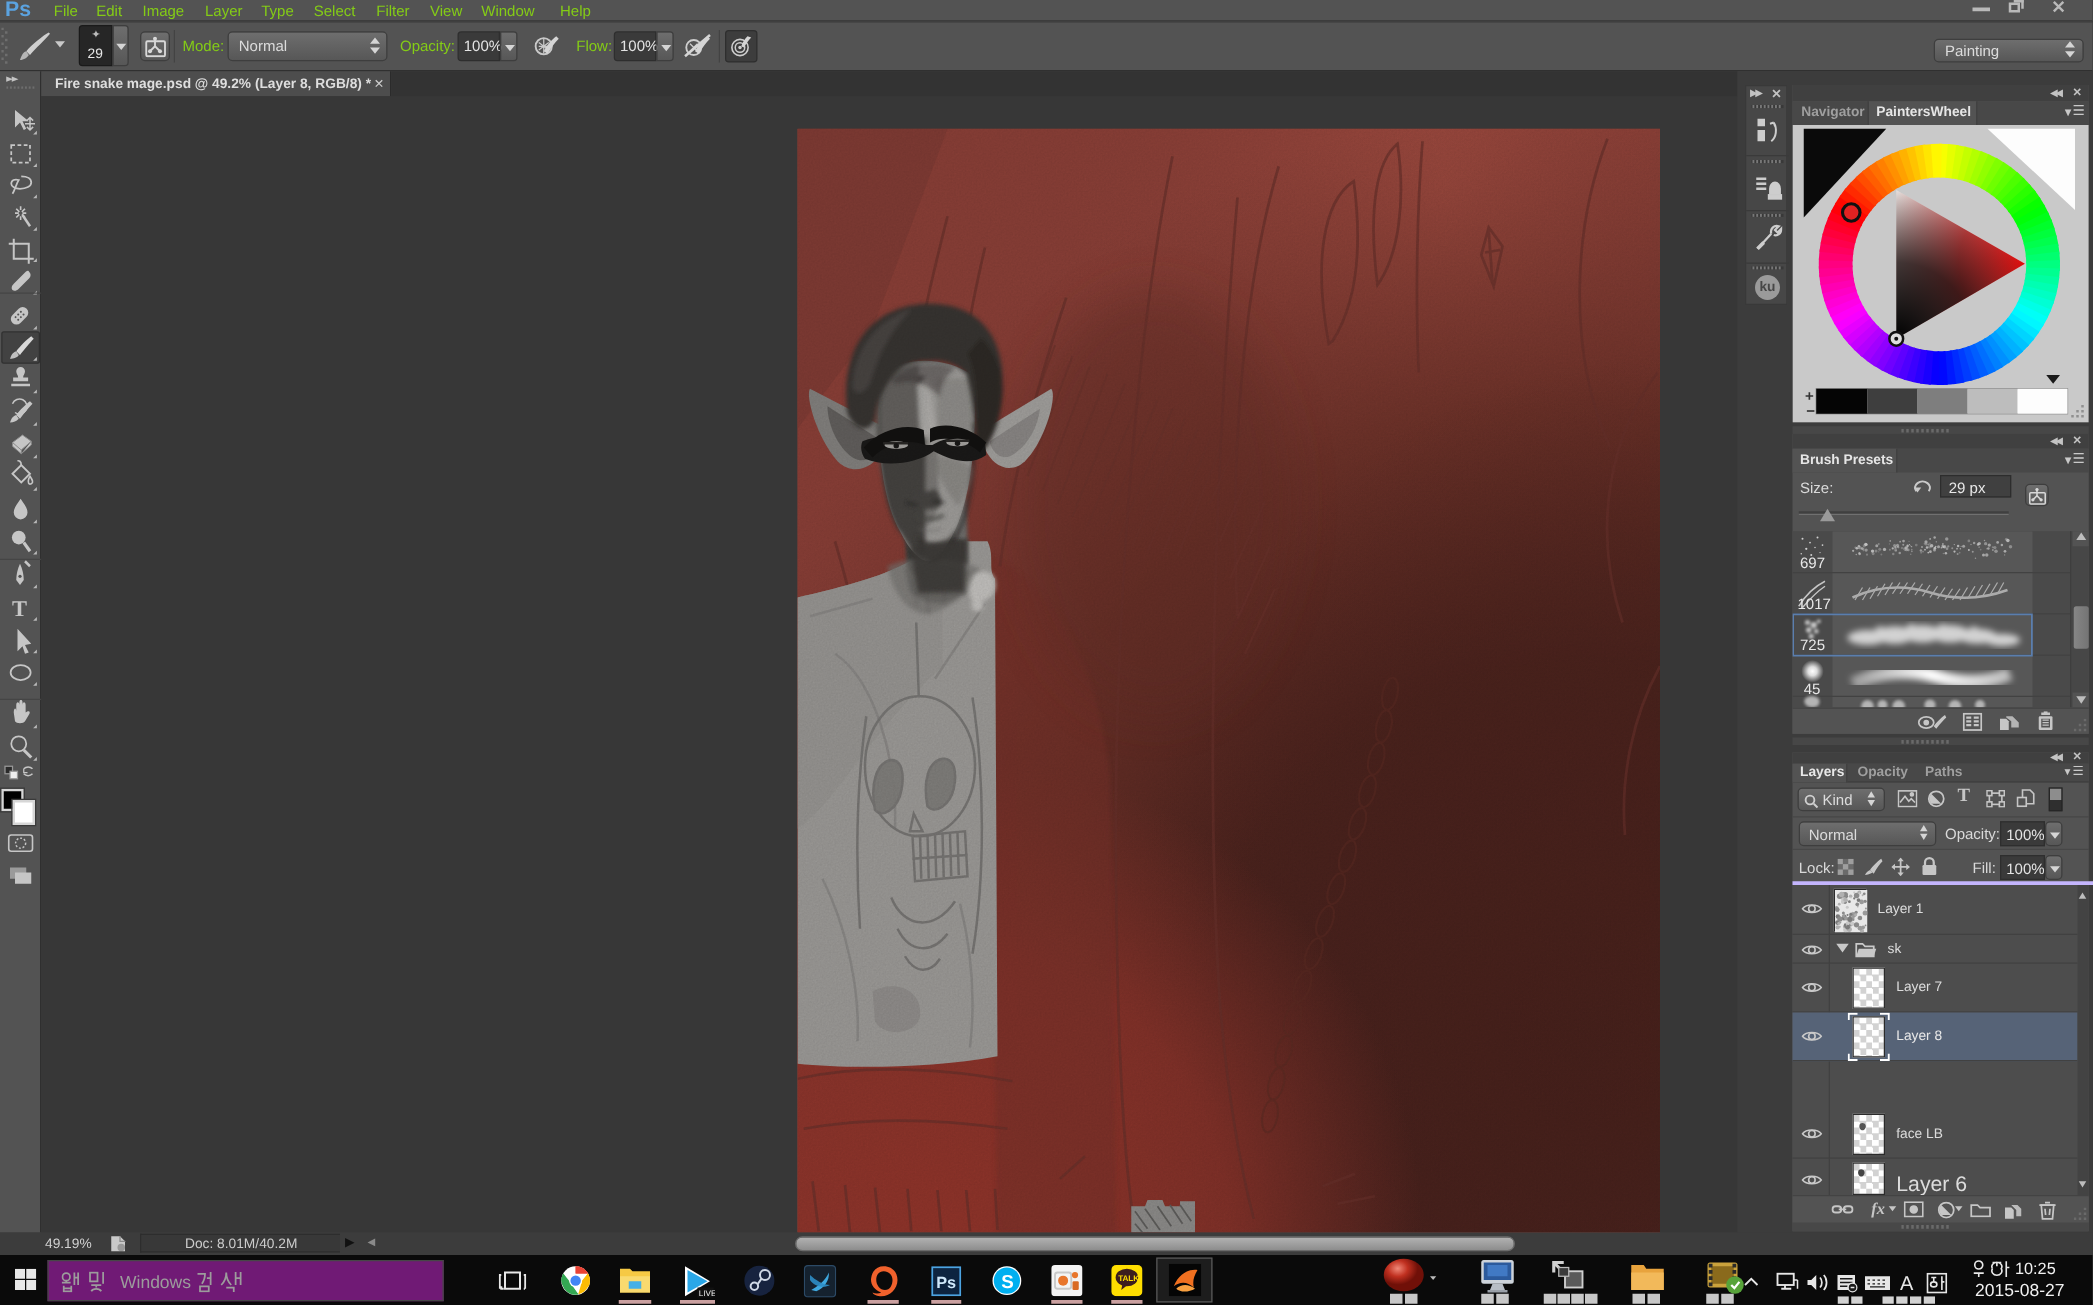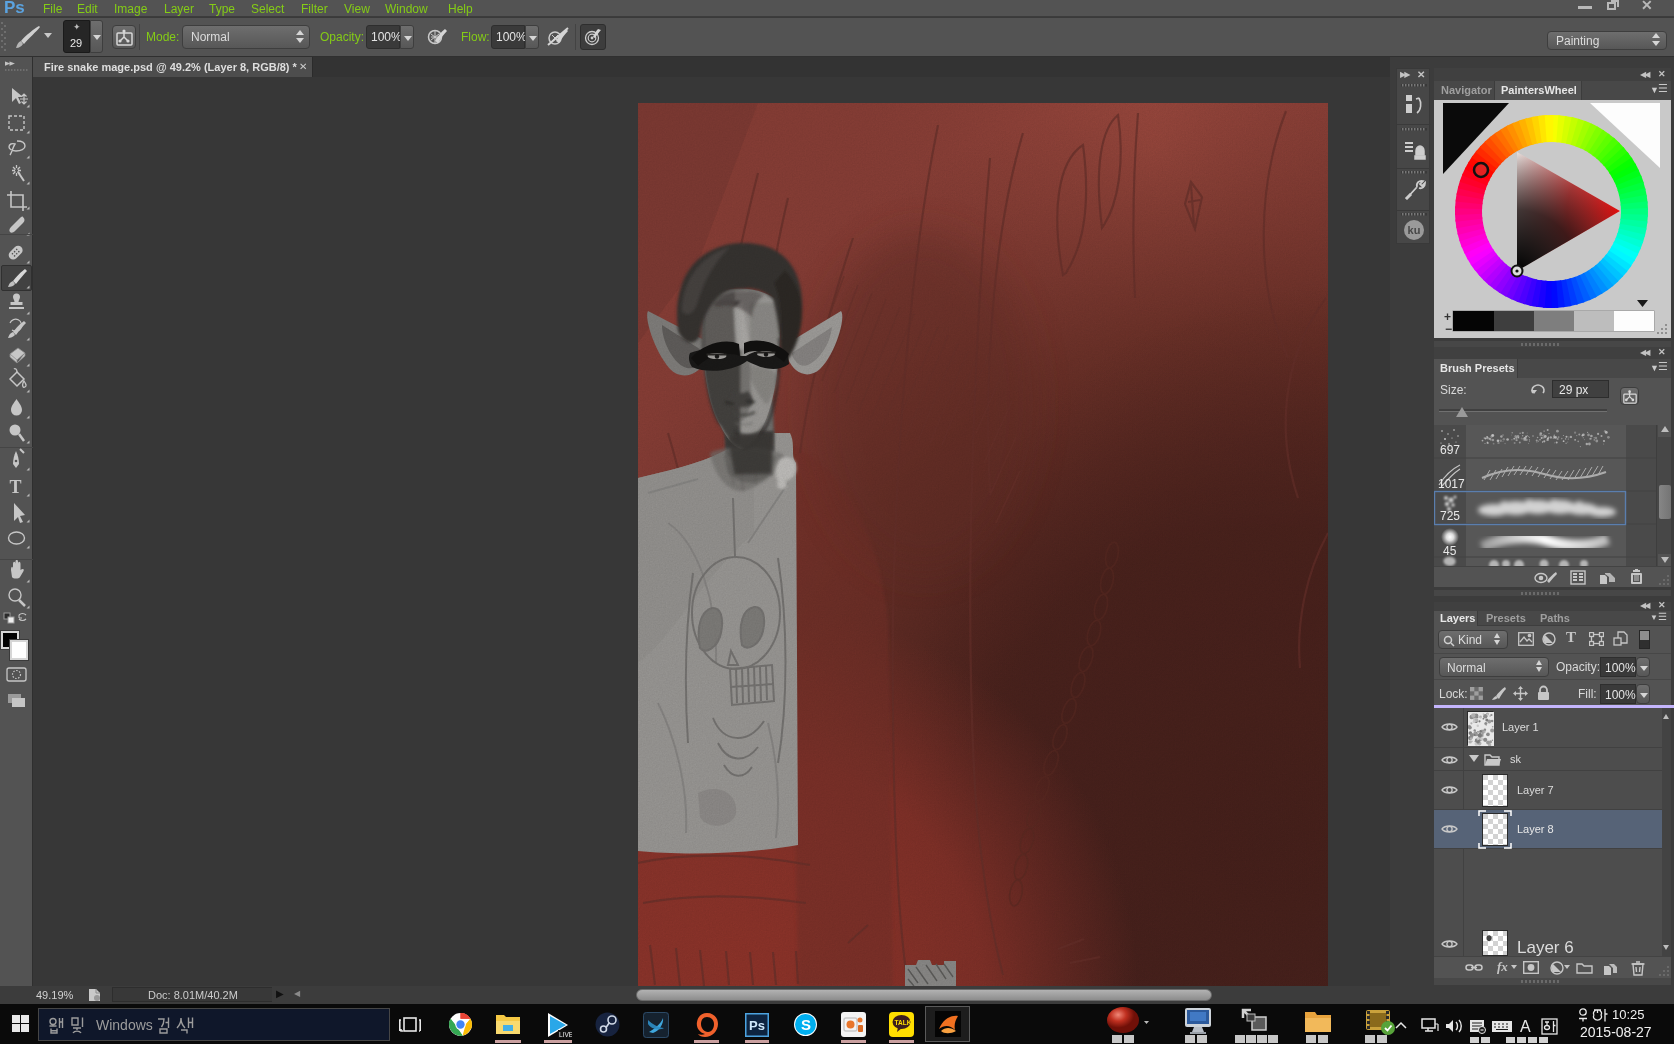--- a/index.html
+++ b/index.html
@@ -1001,21 +1001,21 @@
 
   <div class="abs" style="left:44px;top:545px;width:237px;height:383px;background:#535353;">
     <div class="abs" style="left:0;top:0;width:237px;height:9px;background:#404040;">
       <span class="abs" style="left:206px;top:-1px;color:#c3c3c3;font-size:8px;letter-spacing:-2px;">◀◀</span>
       <span class="abs" style="left:224px;top:-2px;color:#c3c3c3;font-size:9px;font-weight:bold;">✕</span>
     </div>
     <div class="abs" style="left:0;top:9px;width:237px;height:15px;background:#484848;border-bottom:1px solid #3e3e3e;">
       <div class="abs" style="left:0;top:0;width:44px;height:15px;background:#535353;border-right:1px solid #3c3c3c;">
         <span class="abs" style="left:6px;top:1px;font-size:11px;font-weight:bold;color:#e8e8e8;">Layers</span>
       </div>
-      <span class="abs" style="left:52px;top:1px;font-size:11px;font-weight:bold;color:#9f9f9f;">Presets</span>
+      <span class="abs" style="left:52px;top:1px;font-size:11px;font-weight:bold;color:#9f9f9f;">Opacity</span>
       <span class="abs" style="left:106px;top:1px;font-size:11px;font-weight:bold;color:#9f9f9f;">Paths</span>
       <span class="abs" style="left:216px;top:2px;color:#c9c9c9;font-size:8px;">▼</span>
       <span class="abs" style="left:224px;top:0px;color:#c9c9c9;font-size:10px;">☰</span>
     </div>
 
     <div class="abs" style="left:0;top:24px;width:237px;height:28px;border-bottom:1px solid #474747;">
       <div class="abs dd" style="left:4px;top:4px;width:70px;height:19px;">
         <svg class="abs" style="left:4px;top:4px;" width="12" height="12" viewBox="0 0 12 12" fill="none" stroke="#cfcfcf" stroke-width="1.5">
             <circle cx="5" cy="5" r="3.5"></circle>
             <path d="M8 8 L11 11"></path>
@@ -1232,20 +1232,31 @@
             <circle cx="8.5" cy="6" r="2.6" fill="none" stroke="#c9c9c9" stroke-width="1.3"></circle>
           </svg>
         <div class="abs chk" style="left:48px;top:3px;width:26px;height:33px;"></div>
         <svg class="abs" style="left:44px;top:0px;" width="34" height="39" fill="none" stroke="#fff" stroke-width="1.5">
             <path d="M1 6 L1 1 L8 1 M26 1 L33 1 L33 6 M33 33 L33 38 L26 38 M8 38 L1 38 L1 33"></path>
           </svg>
         <span class="abs" style="left:83px;top:13px;font-size:11px;color:#e8e8e8;">Layer 8</span>
       </div>
 
 
+      <div class="abs" style="left:0;top:180px;width:228px;height:39px;border-bottom:1px solid #414141;">
+        <svg class="abs" style="left:7px;top:13px;" width="17" height="12" viewBox="0 0 17 12">
+            <path d="M1 6 C4 2 13 2 16 6 C13 10 4 10 1 6 Z" fill="none" stroke="#c9c9c9" stroke-width="1.3"></path>
+            <circle cx="8.5" cy="6" r="2.6" fill="none" stroke="#c9c9c9" stroke-width="1.3"></circle>
+          </svg>
+        <div class="abs chk" style="left:48px;top:3px;width:26px;height:33px;"></div>
+        <svg class="abs" style="left:48px;top:3px;" width="26" height="33">
+            <path d="M6 8 C4 12 8 15 10 12 C12 9 9 6 6 8 Z" fill="#555"></path>
+          </svg>
+        <span class="abs" style="left:83px;top:13px;font-size:11px;color:#dcdcdc;">face LB</span>
+      </div>
 
       <div class="abs" style="left:0;top:219px;width:228px;height:29px;">
         <svg class="abs" style="left:7px;top:11px;" width="17" height="12" viewBox="0 0 17 12">
             <path d="M1 6 C4 2 13 2 16 6 C13 10 4 10 1 6 Z" fill="none" stroke="#c9c9c9" stroke-width="1.3"></path>
             <circle cx="8.5" cy="6" r="2.6" fill="none" stroke="#c9c9c9" stroke-width="1.3"></circle>
           </svg>
         <div class="abs chk" style="left:48px;top:3px;width:26px;height:26px;"></div>
         <svg class="abs" style="left:48px;top:3px;" width="26" height="26">
             <path d="M5 6 C3 10 7 13 9 10 C11 7 8 4 5 6 Z" fill="#444"></path>
           </svg>
@@ -1331,21 +1342,21 @@
 
 <div class="abs" id="taskbar" style="left:0;top:1004px;width:1674px;height:40px;background:#0a0a0a;">
   
   <svg class="abs" style="left:12px;top:11px;" width="17" height="17" viewBox="0 0 17 17" fill="#e8e8e8">
     <rect x="0" y="0" width="8" height="8"></rect>
       <rect x="9" y="0" width="8" height="8"></rect>
       <rect x="0" y="9" width="8" height="8"></rect>
       <rect x="9" y="9" width="8" height="8"></rect>
   </svg>
   
-  <div class="abs" style="left:38px;top:4px;width:352px;height:33px;background:#0f172a;border:1px solid #464646;">
+  <div class="abs" style="left:38px;top:4px;width:317px;height:33px;background:#701a75;border:1px solid #464646;">
     <svg class="abs" style="left:10px;top:8px;" width="40" height="17" viewBox="0 0 40 17" stroke="#9c9c9c" fill="none" stroke-width="1.4">
       <circle cx="4" cy="4.5" r="3"></circle>
         <path d="M4 7.5 L4 9 M0.5 9 L7.5 9"></path>
         <path d="M10.5 1 L10.5 11 M13.5 1 L13.5 11 M10.5 5 L13.5 5"></path>
         <path d="M2 11.5 L2 16 L8 16 L8 11.5 M2 13.7 L8 13.7"></path>
       <path d="M23 1 L23 8 L29 8 L29 1 Z M33.5 0.5 L33.5 10"></path>
         <path d="M24 11 L32 11 M28 11 L28 13 M24 16 C25.5 13.5 30.5 13.5 32 16"></path>
     </svg>
     <span class="abs" style="left:57px;top:8px;font-size:14px;color:#9c9c9c;">Windows</span>
     <svg class="abs" style="left:118px;top:8px;" width="40" height="17" viewBox="0 0 40 17" stroke="#9c9c9c" fill="none" stroke-width="1.4">

